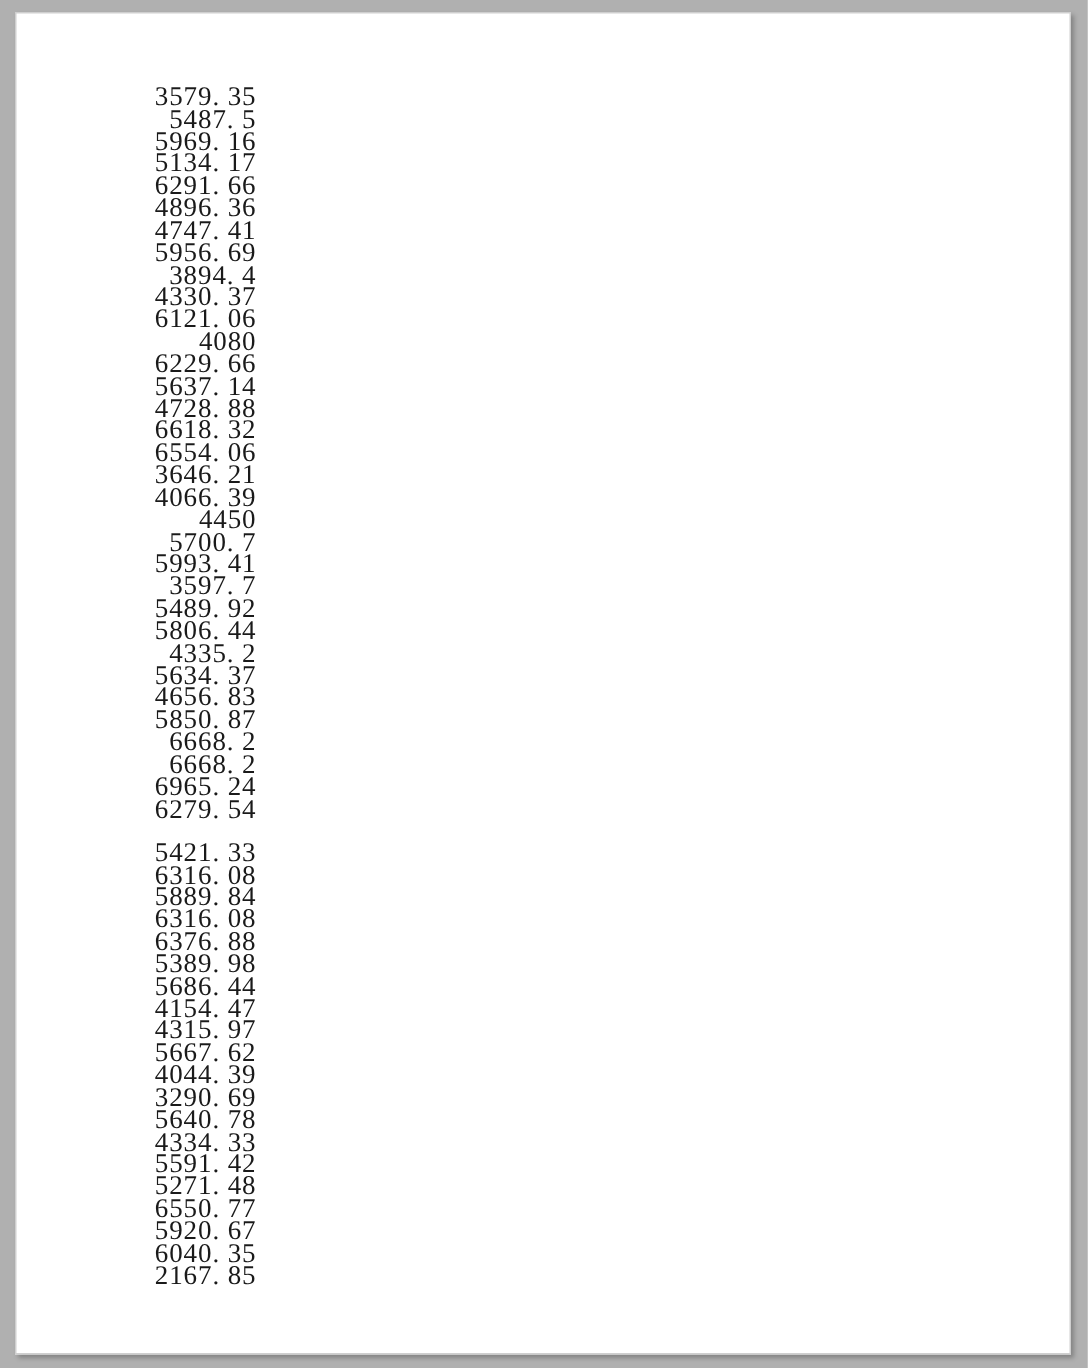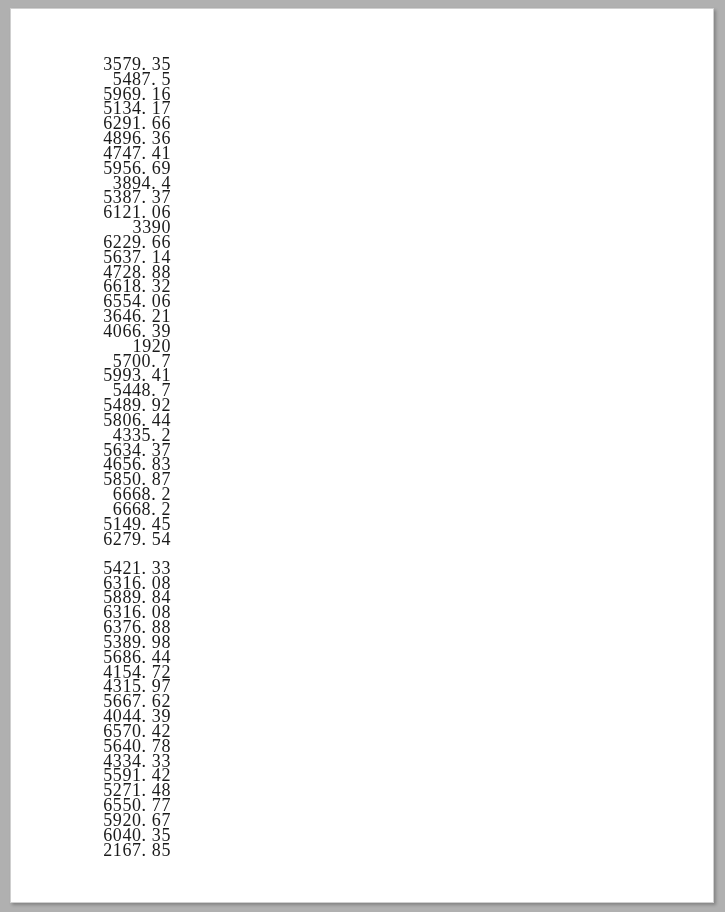--- a/index.html
+++ b/index.html
@@ -57,59 +57,59 @@
     <ul class="num-col" id="col1">
         <li>3579. 35</li>
         <li>5487. 5</li>
         <li>5969. 16</li>
         <li>5134. 17</li>
         <li>6291. 66</li>
         <li>4896. 36</li>
         <li>4747. 41</li>
         <li>5956. 69</li>
         <li>3894. 4</li>
-        <li>5387. 37</li>
+        <li>4330. 37</li>
         <li>6121. 06</li>
-        <li>3390</li>
+        <li>4080</li>
         <li>6229. 66</li>
         <li>5637. 14</li>
         <li>4728. 88</li>
         <li>6618. 32</li>
         <li>6554. 06</li>
         <li>3646. 21</li>
         <li>4066. 39</li>
-        <li>1920</li>
+        <li>4450</li>
         <li>5700. 7</li>
         <li>5993. 41</li>
-        <li>5448. 7</li>
+        <li>3597. 7</li>
         <li>5489. 92</li>
         <li>5806. 44</li>
         <li>4335. 2</li>
         <li>5634. 37</li>
         <li>4656. 83</li>
         <li>5850. 87</li>
         <li>6668. 2</li>
         <li>6668. 2</li>
-        <li>5149. 45</li>
+        <li>6965. 24</li>
         <li>6279. 54</li>
       </ul>
     <div class="group-gap"></div>
     <ul class="num-col" id="col2">
         <li>5421. 33</li>
         <li>6316. 08</li>
         <li>5889. 84</li>
         <li>6316. 08</li>
         <li>6376. 88</li>
         <li>5389. 98</li>
         <li>5686. 44</li>
-        <li>4154. 72</li>
+        <li>4154. 47</li>
         <li>4315. 97</li>
         <li>5667. 62</li>
         <li>4044. 39</li>
-        <li>6570. 42</li>
+        <li>3290. 69</li>
         <li>5640. 78</li>
         <li>4334. 33</li>
         <li>5591. 42</li>
         <li>5271. 48</li>
         <li>6550. 77</li>
         <li>5920. 67</li>
         <li>6040. 35</li>
         <li>2167. 85</li>
       </ul>
   </div>

